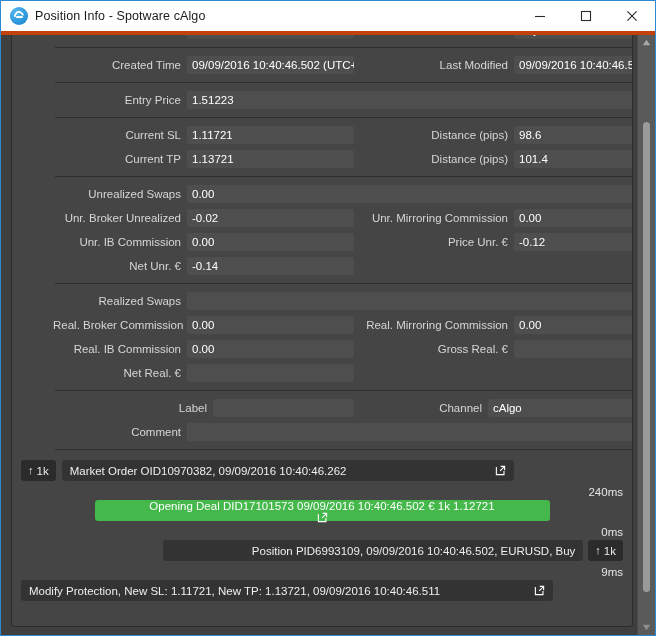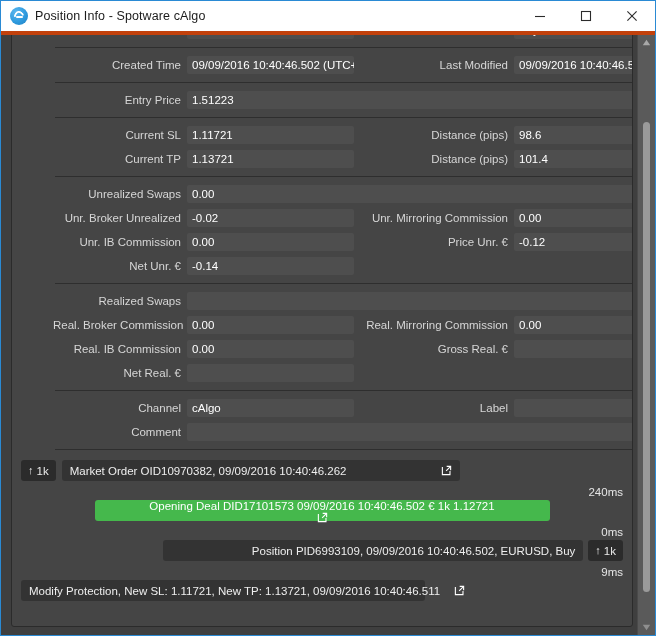--- a/index.html
+++ b/index.html
@@ -208,24 +208,24 @@
     color: #eeeeee;
     white-space: nowrap;
     box-sizing: border-box;
   }
   .bar.green {
     background: #45b84c;
     color: #ffffff;
   }
   .bar .bar-text { flex: 0 0 auto; }
   .bar .bar-gap  { flex: 1 1 auto; min-width: 14px; }
-  .bar.order   { width: 398px; margin-left: 6px; }
+  .bar.order   { width: 452px; margin-left: 6px; }
   .bar.deal    { width: 455px; flex-direction: column; }
   .bar.position{ width: 420px; }
-  .bar.modify  { width: 404px; }
+  .bar.modify  { width: 532px; }
 
   .extlink {
     width: 11px;
     height: 11px;
     flex: 0 0 auto;
     display: block;
   }
   .gap-label {
     font-size: 11.5px;
     color: #e6e6e6;
@@ -418,27 +418,27 @@
           <div class="row">
             <div class="half left">
               <div class="lbl c1">Net Real. €</div>
               <div class="fld"></div>
             </div>
             <div class="half right"></div>
           </div>
           <div class="sep"></div>
 
           <div class="row">
+            <div class="half right">
+              <div class="lbl c2">Label</div>
+              <div class="fld"></div>
+            </div>
             <div class="half left">
               <div class="lbl c1">Channel</div>
               <div class="fld">cAlgo</div>
-            </div>
-            <div class="half right">
-              <div class="lbl c2">Label</div>
-              <div class="fld"></div>
             </div>
           </div>
           <div class="row">
             <div class="half full">
               <div class="lbl c1">Comment</div>
               <div class="fld"></div>
             </div>
           </div>
           <div class="sep"></div>
         </div>

